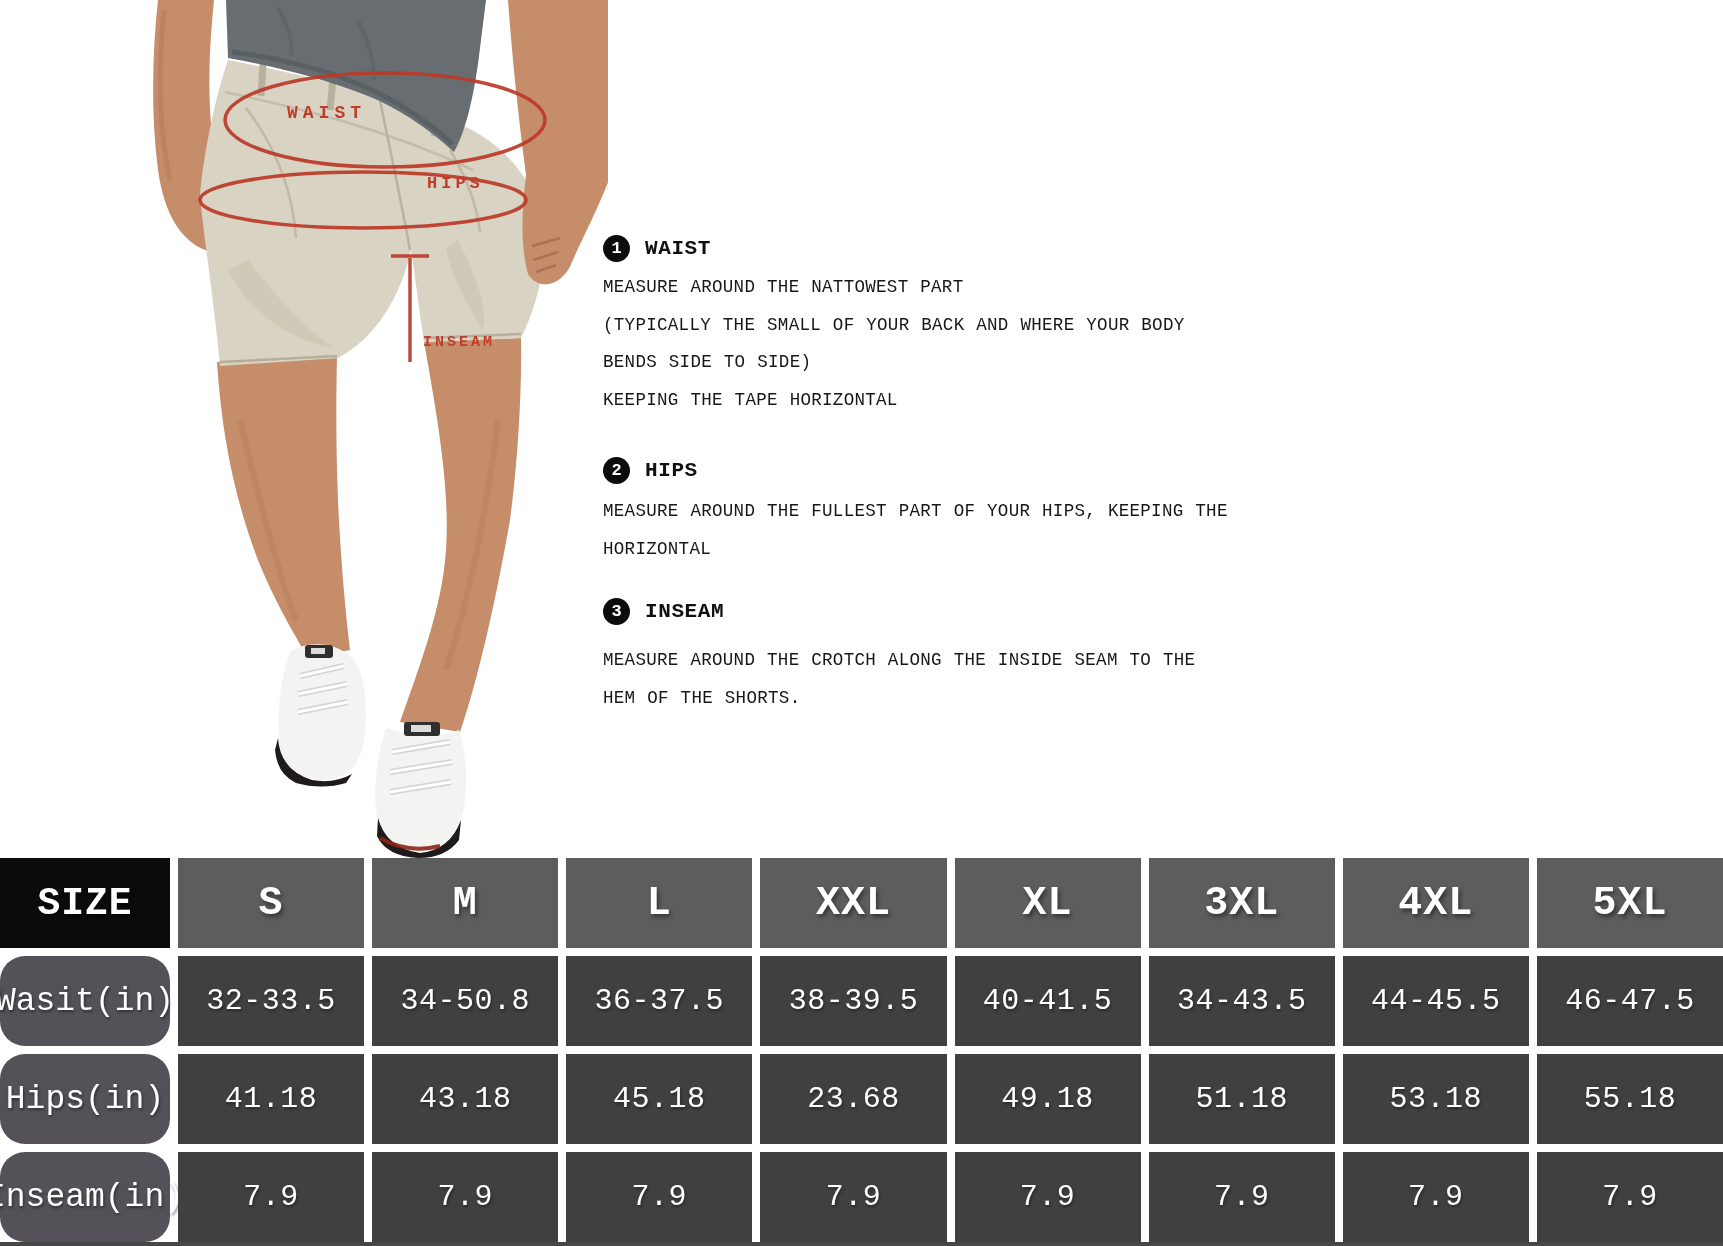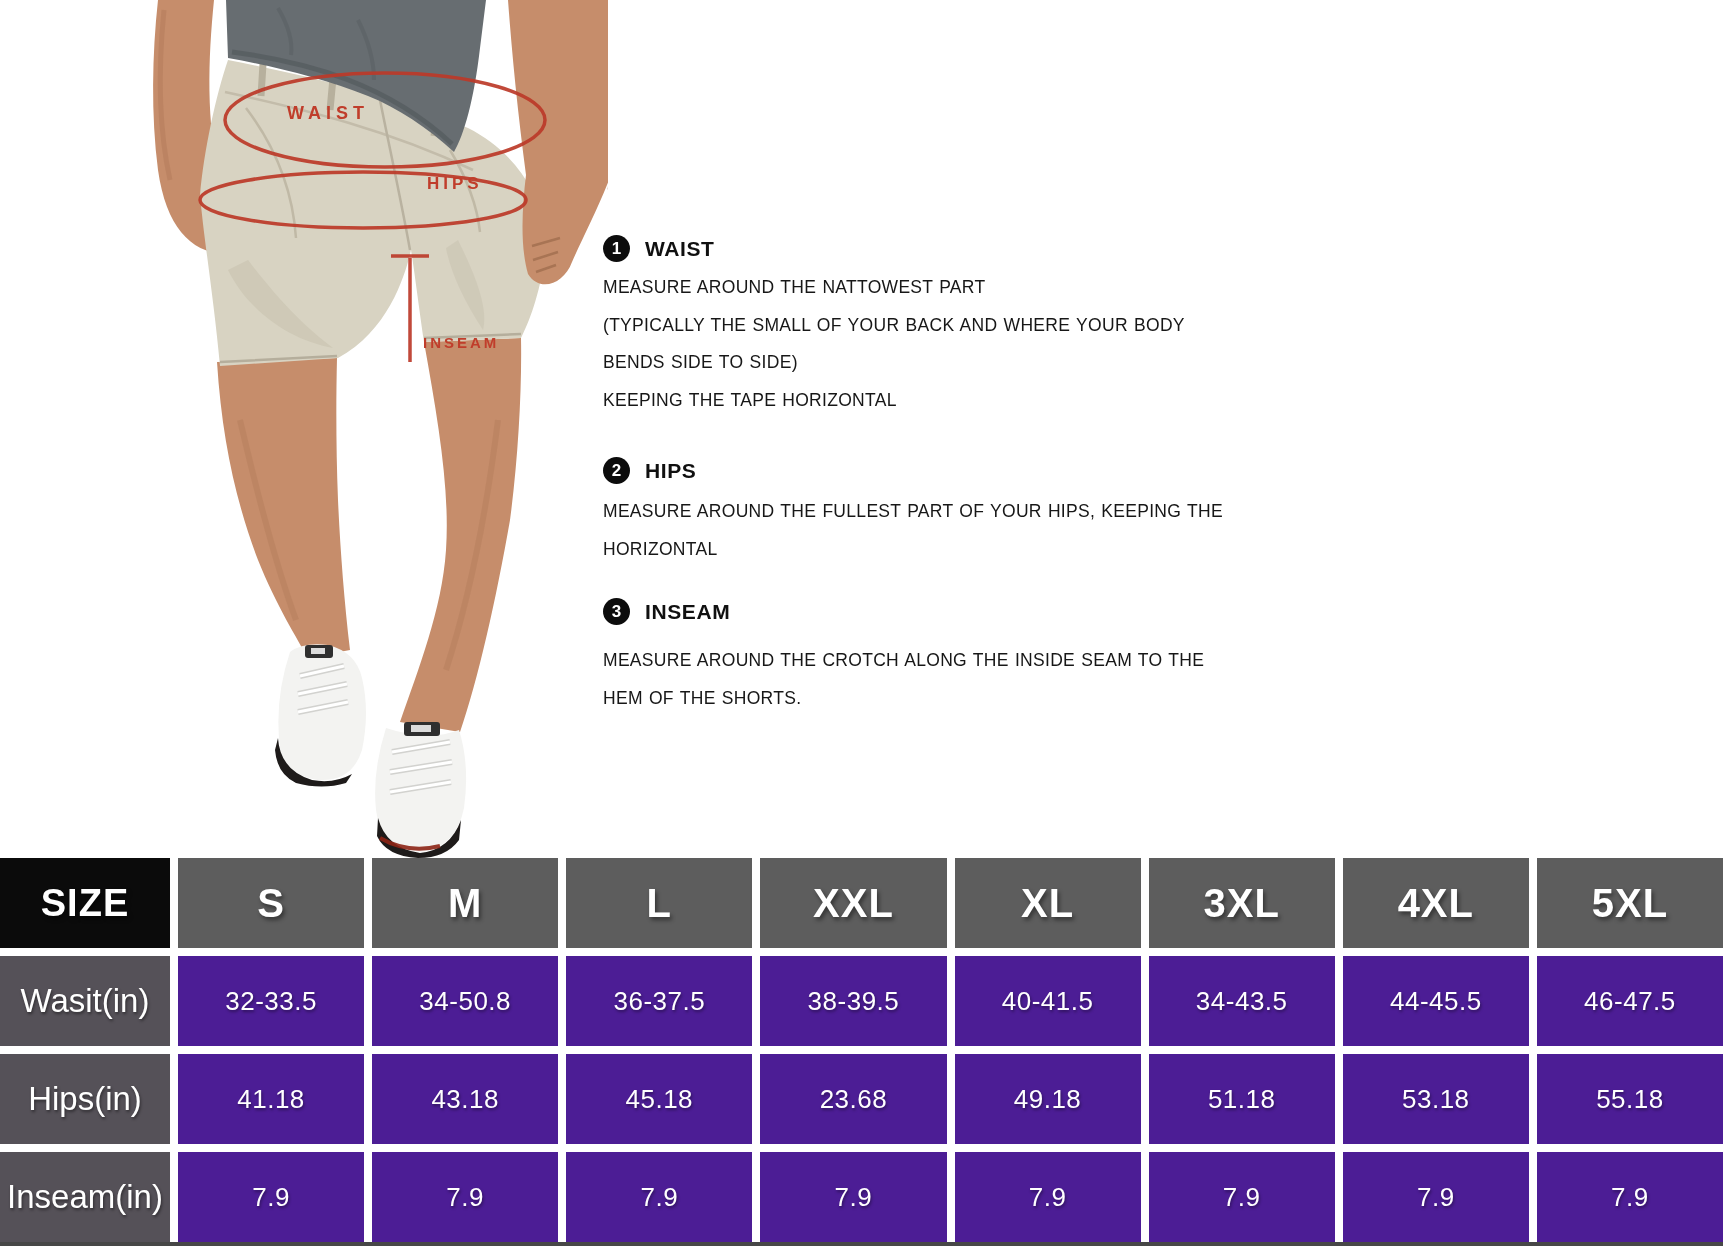--- a/index.html
+++ b/index.html
@@ -1,18 +1,18 @@
 <!DOCTYPE html>
 <html><head>
 <meta charset="utf-8">
 <style>
   html,body{margin:0;padding:0;background:#fff;}
   .page{
     position:relative;width:1723px;height:1246px;overflow:hidden;background:#ffffff;
-    font-family:Liberation Sans, sans-serif;
+    font-family:Liberation Mono, monospace;
   }
   
   .figure-svg{position:absolute;left:128px;top:0;}
   .meas-label{position:absolute;font-weight:700;color:#c03d2b;white-space:nowrap;}
   .meas-waist{left:287px;top:103px;font-size:18px;letter-spacing:5px;}
   .meas-hips{left:427px;top:174px;font-size:17px;letter-spacing:4px;}
   .meas-inseam{left:423px;top:334px;font-size:15px;letter-spacing:3px;}
   
   .step-head{position:absolute;left:603px;display:flex;align-items:center;gap:15px;}
   .step-badge{
@@ -28,22 +28,22 @@
   
   .size-table{
     position:absolute;left:0;top:858px;width:1723px;height:384px;
     display:grid;grid-template-columns:170px repeat(8,1fr);
     grid-template-rows:repeat(4,1fr);gap:8px;background:#ffffff;
   }
   .cell{display:flex;align-items:center;justify-content:center;color:#fff;}
   .th{background:#5d5d5d;font-size:40px;font-weight:700;letter-spacing:1px;
       text-shadow:2px 3px 4px rgba(0,0,0,.45);}
   .th-size{background:#0b0b0b;font-size:38px;}
-  .rowlabel{background:#555158;font-size:33px;text-shadow:1px 2px 3px rgba(0,0,0,.45);}
-  .td{background:#4c1d95;font-size:26px;text-shadow:1px 2px 3px rgba(0,0,0,.4);letter-spacing:.5px;}
+  .rowlabel{background:#555158;font-size:33px;text-shadow:1px 2px 3px rgba(0,0,0,.45);border-radius:25px;}
+  .td{background:#404040;font-size:30px;text-shadow:1px 2px 3px rgba(0,0,0,.4);letter-spacing:.5px;}
   .bottom-strip{position:absolute;left:0;top:1242px;width:1723px;height:4px;background:#474747;}
 </style>
 </head>
 <body>
 
 <div class="page">
 
   <svg class="figure-svg" width="480" height="858" viewBox="0 0 480 858" aria-hidden="true">
 
     <g>

